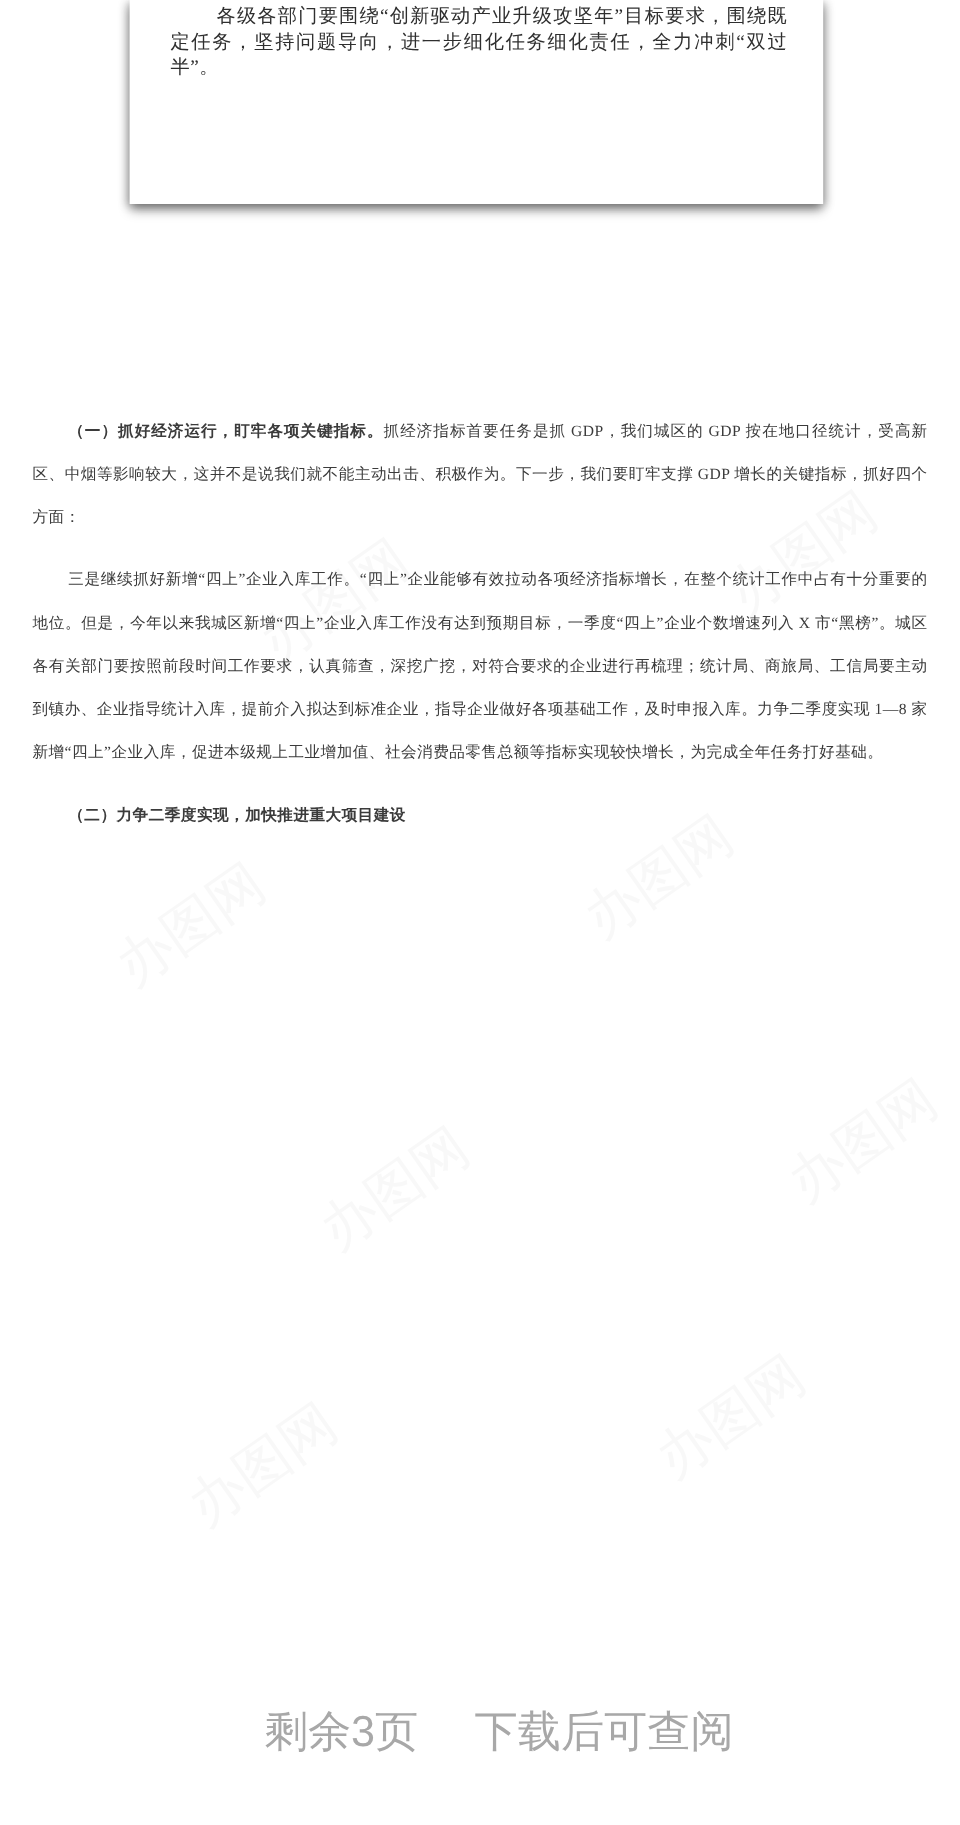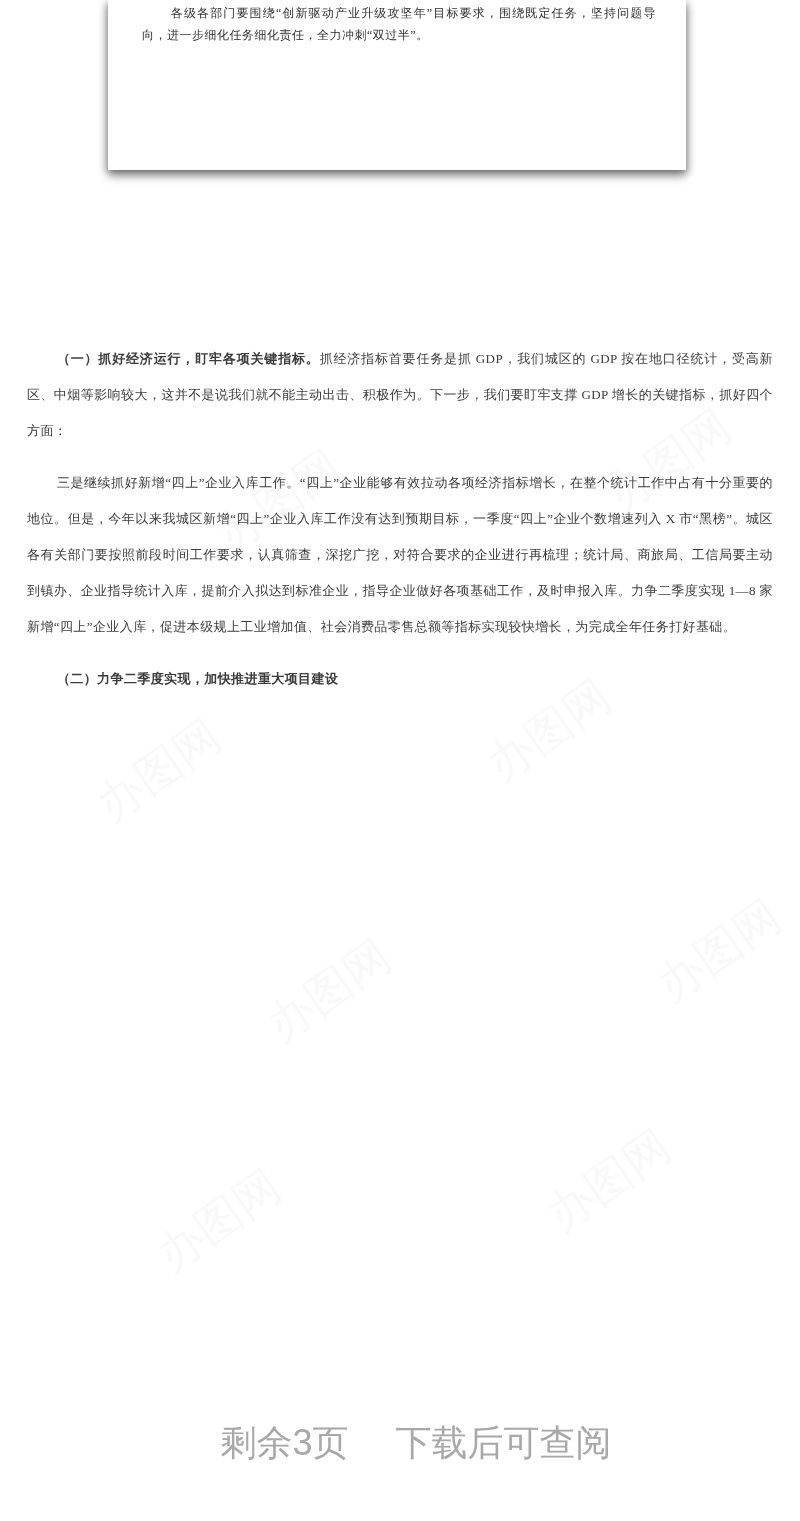--- a/index.html
+++ b/index.html
@@ -25,21 +25,21 @@
     background: #ffffff;
     box-sizing: border-box;
     padding: 3px 30px 0 34px;
     box-shadow: 0 6px 9px rgba(0,0,0,0.40),
                 3px 2px 7px rgba(0,0,0,0.18),
                 -3px 2px 7px rgba(0,0,0,0.18);
     z-index: 2;
   }
   .preview-page p {
     margin: 0;
-    font-size: 12px;
+    font-size: 16px;
     line-height: 21.5px;
     letter-spacing: 0.5px;
     color: #2f2f2f;
     text-align: justify;
     text-indent: 2.4em;
     font-family: "Liberation Serif", "DejaVu Serif", serif;
   }
 
   
   .doc-content {

